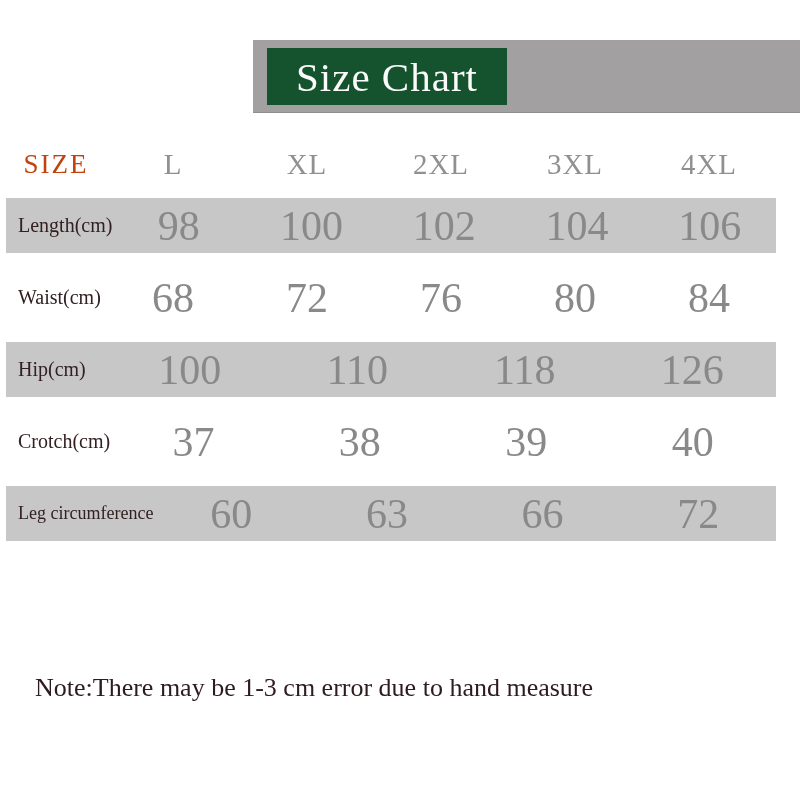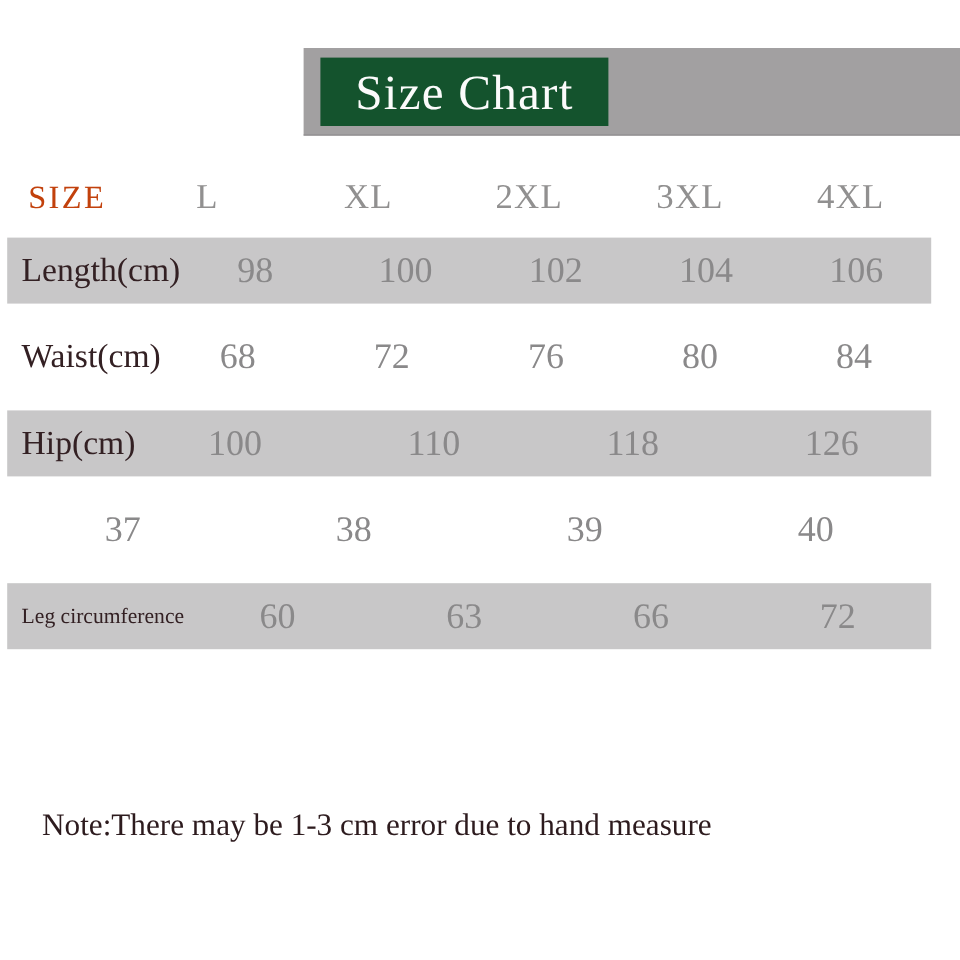--- a/index.html
+++ b/index.html
@@ -52,27 +52,27 @@
     color: #c2410c;
     font-size: 27px;
     letter-spacing: 2px;
   }
   .label-cell {
     flex: 0 0 100px;
     padding-left: 12px;
     white-space: nowrap;
     overflow: visible;
     color: #332023;
-    font-size: 28px;
+    font-size: 20px;
   }
   .label-cell.small { font-size: 18px; padding-left: 12px; }
 
   .value-cell { flex: 1 1 0; text-align: center; }
   .header-row .value-cell { color: #919090; font-size: 29px; letter-spacing: 1px; }
-  .data-row  .value-cell { color: #8a898a; font-size: 30px; }
+  .data-row  .value-cell { color: #8a898a; font-size: 42px; }
 
   
   .notes {
     position: absolute;
     top: 585px; left: 35px;
     color: #2d1b1e;
     font-size: 26px;
     white-space: pre;
     line-height: 41px;
   }
@@ -117,20 +117,21 @@
 
   <div class="data-row shaded">
     <div class="label-cell">Hip(cm)</div>
     <div class="value-cell">100</div>
     <div class="value-cell">110</div>
     <div class="value-cell">118</div>
     <div class="value-cell">126</div>
   </div>
 
   <div class="data-row">
+    <div class="label-cell">Crotch(cm)</div>
     <div class="value-cell">37</div>
     <div class="value-cell">38</div>
     <div class="value-cell">39</div>
     <div class="value-cell">40</div>
   </div>
 
   <div class="data-row shaded">
     <div class="label-cell small">Leg circumference</div>
     <div class="value-cell">60</div>
     <div class="value-cell">63</div>

